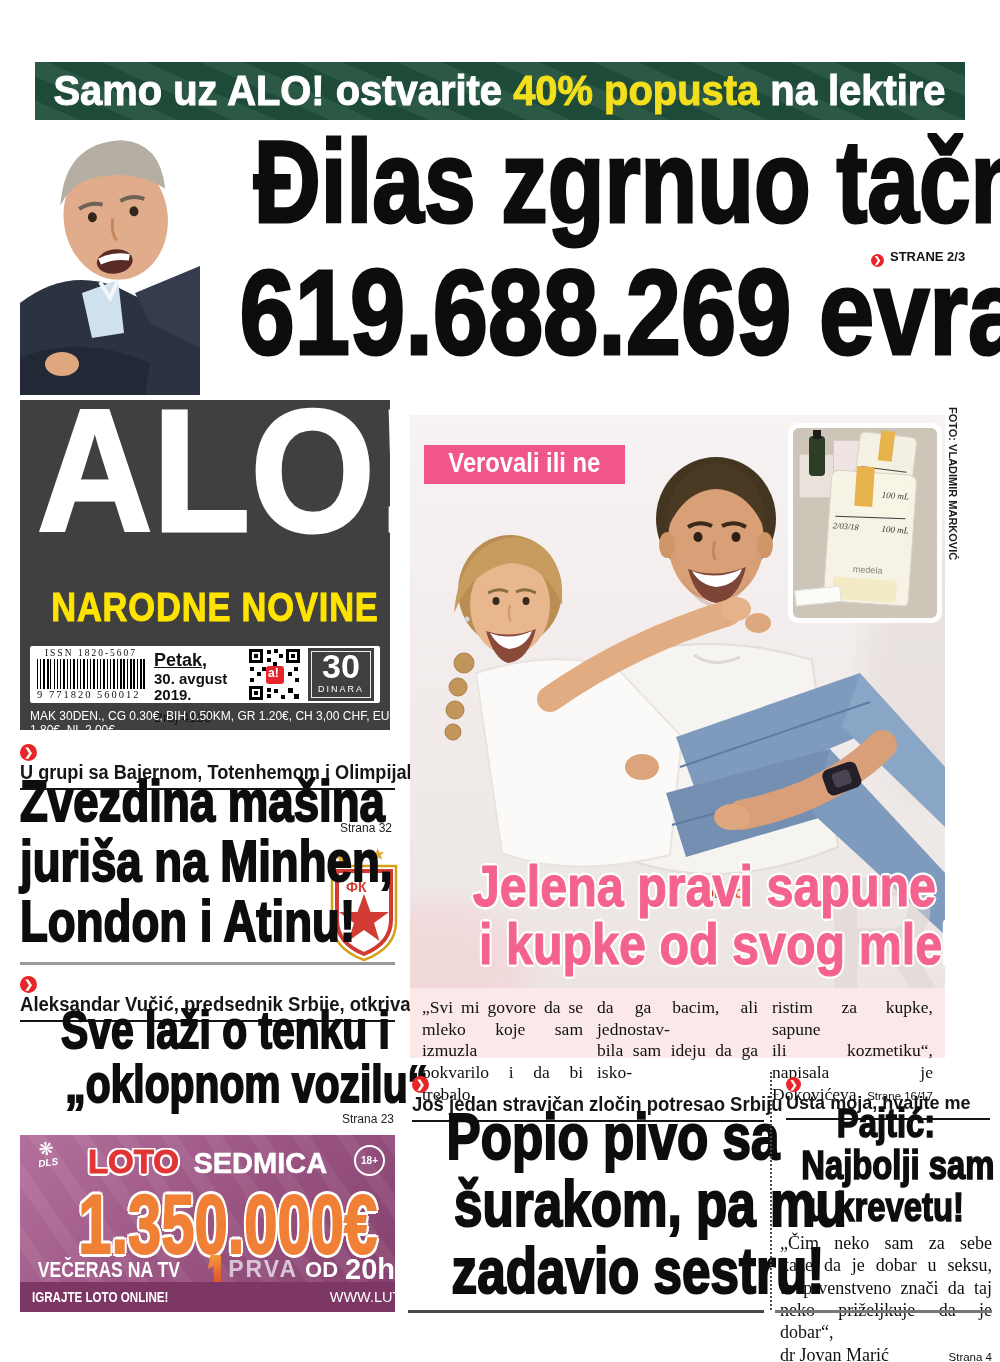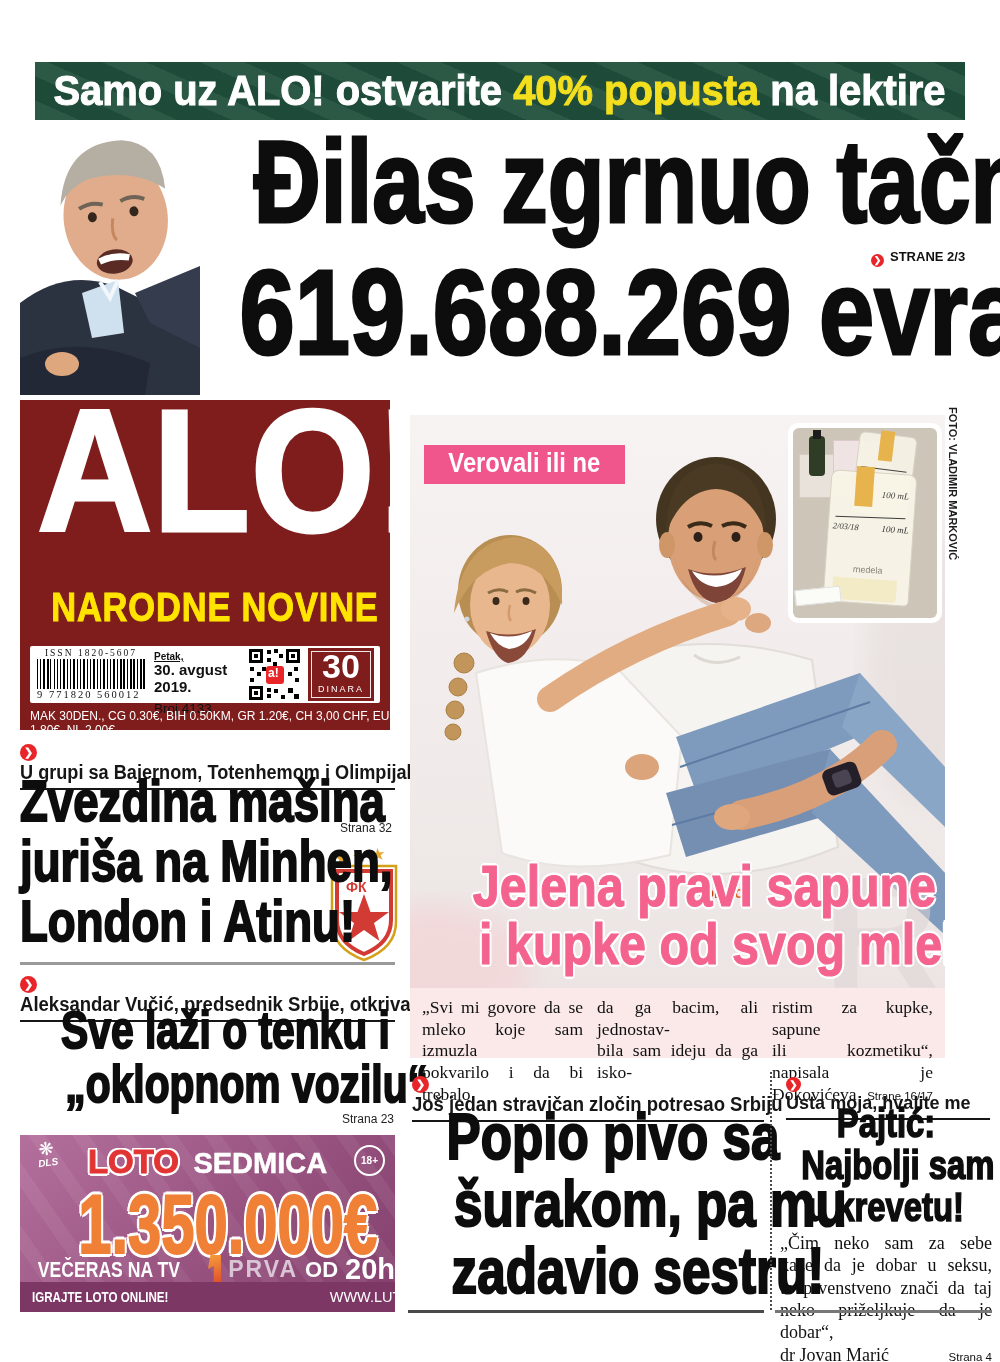--- a/index.html
+++ b/index.html
@@ -19,21 +19,21 @@
   .jl{text-align:justify;text-align-last:justify;}
   .pink{color:#f4638e;font-weight:bold;-webkit-text-stroke:1.2px #f4638e;
         text-shadow:3px 0 0 #fff,-3px 0 0 #fff,0 3px 0 #fff,0 -3px 0 #fff,
                     2.2px 2.2px 0 #fff,-2.2px -2.2px 0 #fff,2.2px -2.2px 0 #fff,-2.2px 2.2px 0 #fff;}
   .vtext{writing-mode:vertical-rl;}
   .banner{background:#20503c;
           background-image:repeating-linear-gradient(24deg,rgba(255,255,255,.05) 0 18px,rgba(0,0,0,.06) 18px 40px);
           display:flex;align-items:center;justify-content:center;}
   .banner .bt{font-size:42px;font-weight:bold;color:#fff;-webkit-text-stroke:1px #fff;}
   .banner .hlt{color:#f3df1e;-webkit-text-stroke:1px #f3df1e;}
-  .redbox{background:#7f1d1d;}
+  .redbox{background:#404040;}
   .alotitle{color:#fff;font-weight:bold;-webkit-text-stroke:3px #fff;line-height:1;}
   .alosub{color:#ffe400;font-weight:bold;-webkit-text-stroke:1px #ffe400;}
   .infobox{background:#fff;border-radius:2px;}
   .barcode-bars{background:repeating-linear-gradient(90deg,#000 0 1.5px,#fff 1.5px 3px,#000 3px 4.5px,#fff 4.5px 6.5px,#000 6.5px 7.5px,#fff 7.5px 10px);}
   .loto{background:linear-gradient(135deg,#b4709d 0%,#97527f 55%,#83406d 100%);
         background-blend-mode:normal;overflow:hidden;}
   .loto:before{content:"";position:absolute;inset:0;
         background:repeating-linear-gradient(55deg,rgba(255,255,255,.06) 0 14px,rgba(255,255,255,0) 14px 36px);}
   .lotologo{color:#e23434;font-weight:bold;-webkit-text-stroke:1px #e23434;
         text-shadow:2.5px 0 0 #fff,-2.5px 0 0 #fff,0 2.5px 0 #fff,0 -2.5px 0 #fff,
@@ -97,21 +97,21 @@
     </div>
     <div class="abs infobox" style="left:10px;top:246px;width:350px;height:57px;">
 
       <div class="abs" style="left:7px;top:2px;width:108px;height:53px;">
         <div style="font-family:'Liberation Serif',serif;font-size:9.5px;letter-spacing:2px;text-align:center;color:#111;">ISSN 1820-5607</div>
         <div class="barcode-bars" style="height:30px;margin-top:1px;"></div>
         <div style="font-family:'Liberation Serif',serif;font-size:10.5px;letter-spacing:2px;color:#111;">9 771820 560012</div>
       </div>
 
       <div class="abs" style="left:124px;top:5px;width:92px;color:#111;">
-        <div style="font-size:10px;font-weight:bold;line-height:1.1;text-decoration:underline;">Petak,</div>
+        <div style="font-size:18px;font-weight:bold;line-height:1.1;text-decoration:underline;">Petak,</div>
         <div style="font-size:15px;font-weight:bold;line-height:1.1;">30. avgust 2019.</div>
         <div style="font-size:13.5px;margin-top:6px;">Broj 4133</div>
       </div>
 
       <div class="abs" style="left:218px;top:2px;width:53px;height:53px;">
         <svg width="53" height="53" viewBox="0 0 53 53">
           <rect width="53" height="53" fill="#fff"></rect>
           <g fill="#000">
             <rect x="1" y="1" width="14" height="14"></rect>
               <rect x="38" y="1" width="14" height="14"></rect>

